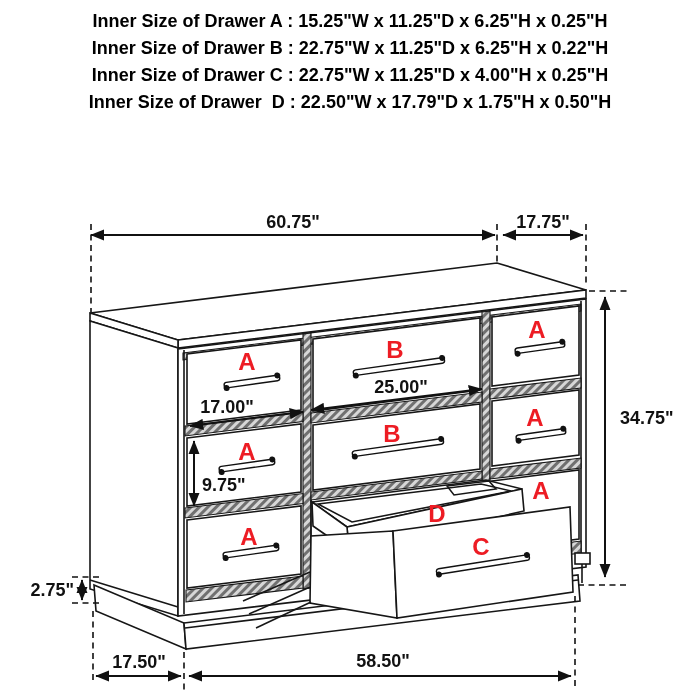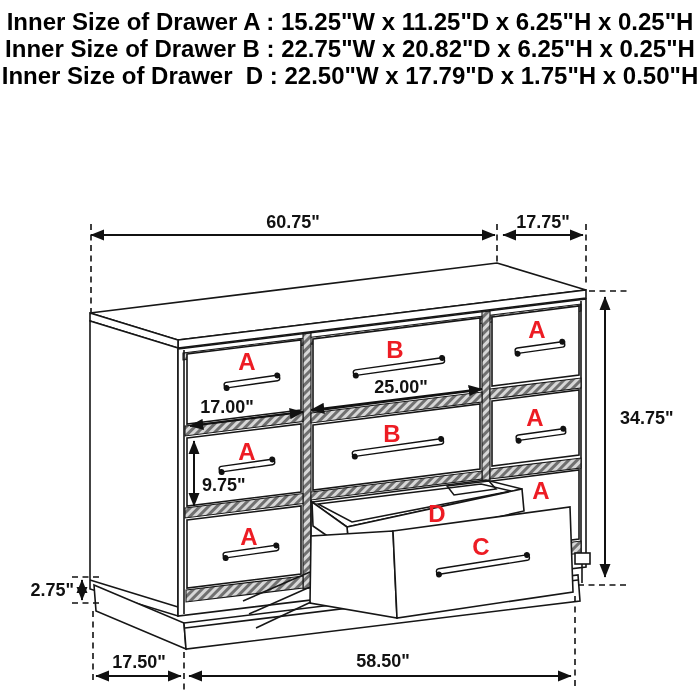--- a/index.html
+++ b/index.html
@@ -1,35 +1,36 @@
 <!DOCTYPE html>
 <html><head>
 <meta charset="utf-8">
 <style>
   html,body{margin:0;padding:0;background:#ffffff;}
   body{width:700px;height:700px;position:relative;overflow:hidden;
        font-family:"Liberation Sans",sans-serif;}
   .header{position:absolute;top:8px;left:0;width:700px;text-align:center;
           color:#000;}
-  .spec-line{font-size:24px;font-weight:bold;line-height:27px;white-space:pre;}
+  .spec-line{font-size:18px;font-weight:bold;line-height:27px;white-space:pre;}
   svg{position:absolute;left:0;top:0;}
   .dim-label{font-size:18px;font-weight:bold;fill:#111;}
   .drawer-letter{font-size:24px;font-weight:bold;}
   .ln{stroke:#161616;stroke-width:1.6;fill:none;}
   .face{stroke:#161616;stroke-width:1.6;fill:#ffffff;}
   .band{stroke:#161616;stroke-width:1.1;fill:url(#hatch);}
   .dimline{stroke:#111;stroke-width:2;fill:none;}
   .dash{stroke:#111;stroke-width:1.6;fill:none;stroke-dasharray:6 4.5;}
 </style>
 </head>
 <body>
 
 <div class="header">
   <div class="spec-line">Inner Size of Drawer A : 15.25"W x 11.25"D x 6.25"H x 0.25"H</div>
-  <div class="spec-line">Inner Size of Drawer B : 22.75"W x 20.82"D x 6.25"H x 0.25"H</div>
+  <div class="spec-line">Inner Size of Drawer B : 22.75"W x 11.25"D x 6.25"H x 0.22"H</div>
+  <div class="spec-line">Inner Size of Drawer C : 22.75"W x 11.25"D x 4.00"H x 0.25"H</div>
   <div class="spec-line">Inner Size of Drawer  D : 22.50"W x 17.79"D x 1.75"H x 0.50"H</div>
 </div>
 
 <svg width="700" height="700" viewBox="0 0 700 700">
   <defs>
     <marker id="ah" viewBox="0 0 10 8" refX="9.5" refY="4" markerWidth="7" markerHeight="5.6" orient="auto-start-reverse" markerUnits="strokeWidth">
       <path d="M0,0 L10,4 L0,8 z" fill="#111"></path>
     </marker>
     <pattern id="hatch" width="6" height="6" patternUnits="userSpaceOnUse" patternTransform="rotate(45)">
       <rect width="6" height="6" fill="#d7d7d7"></rect>

